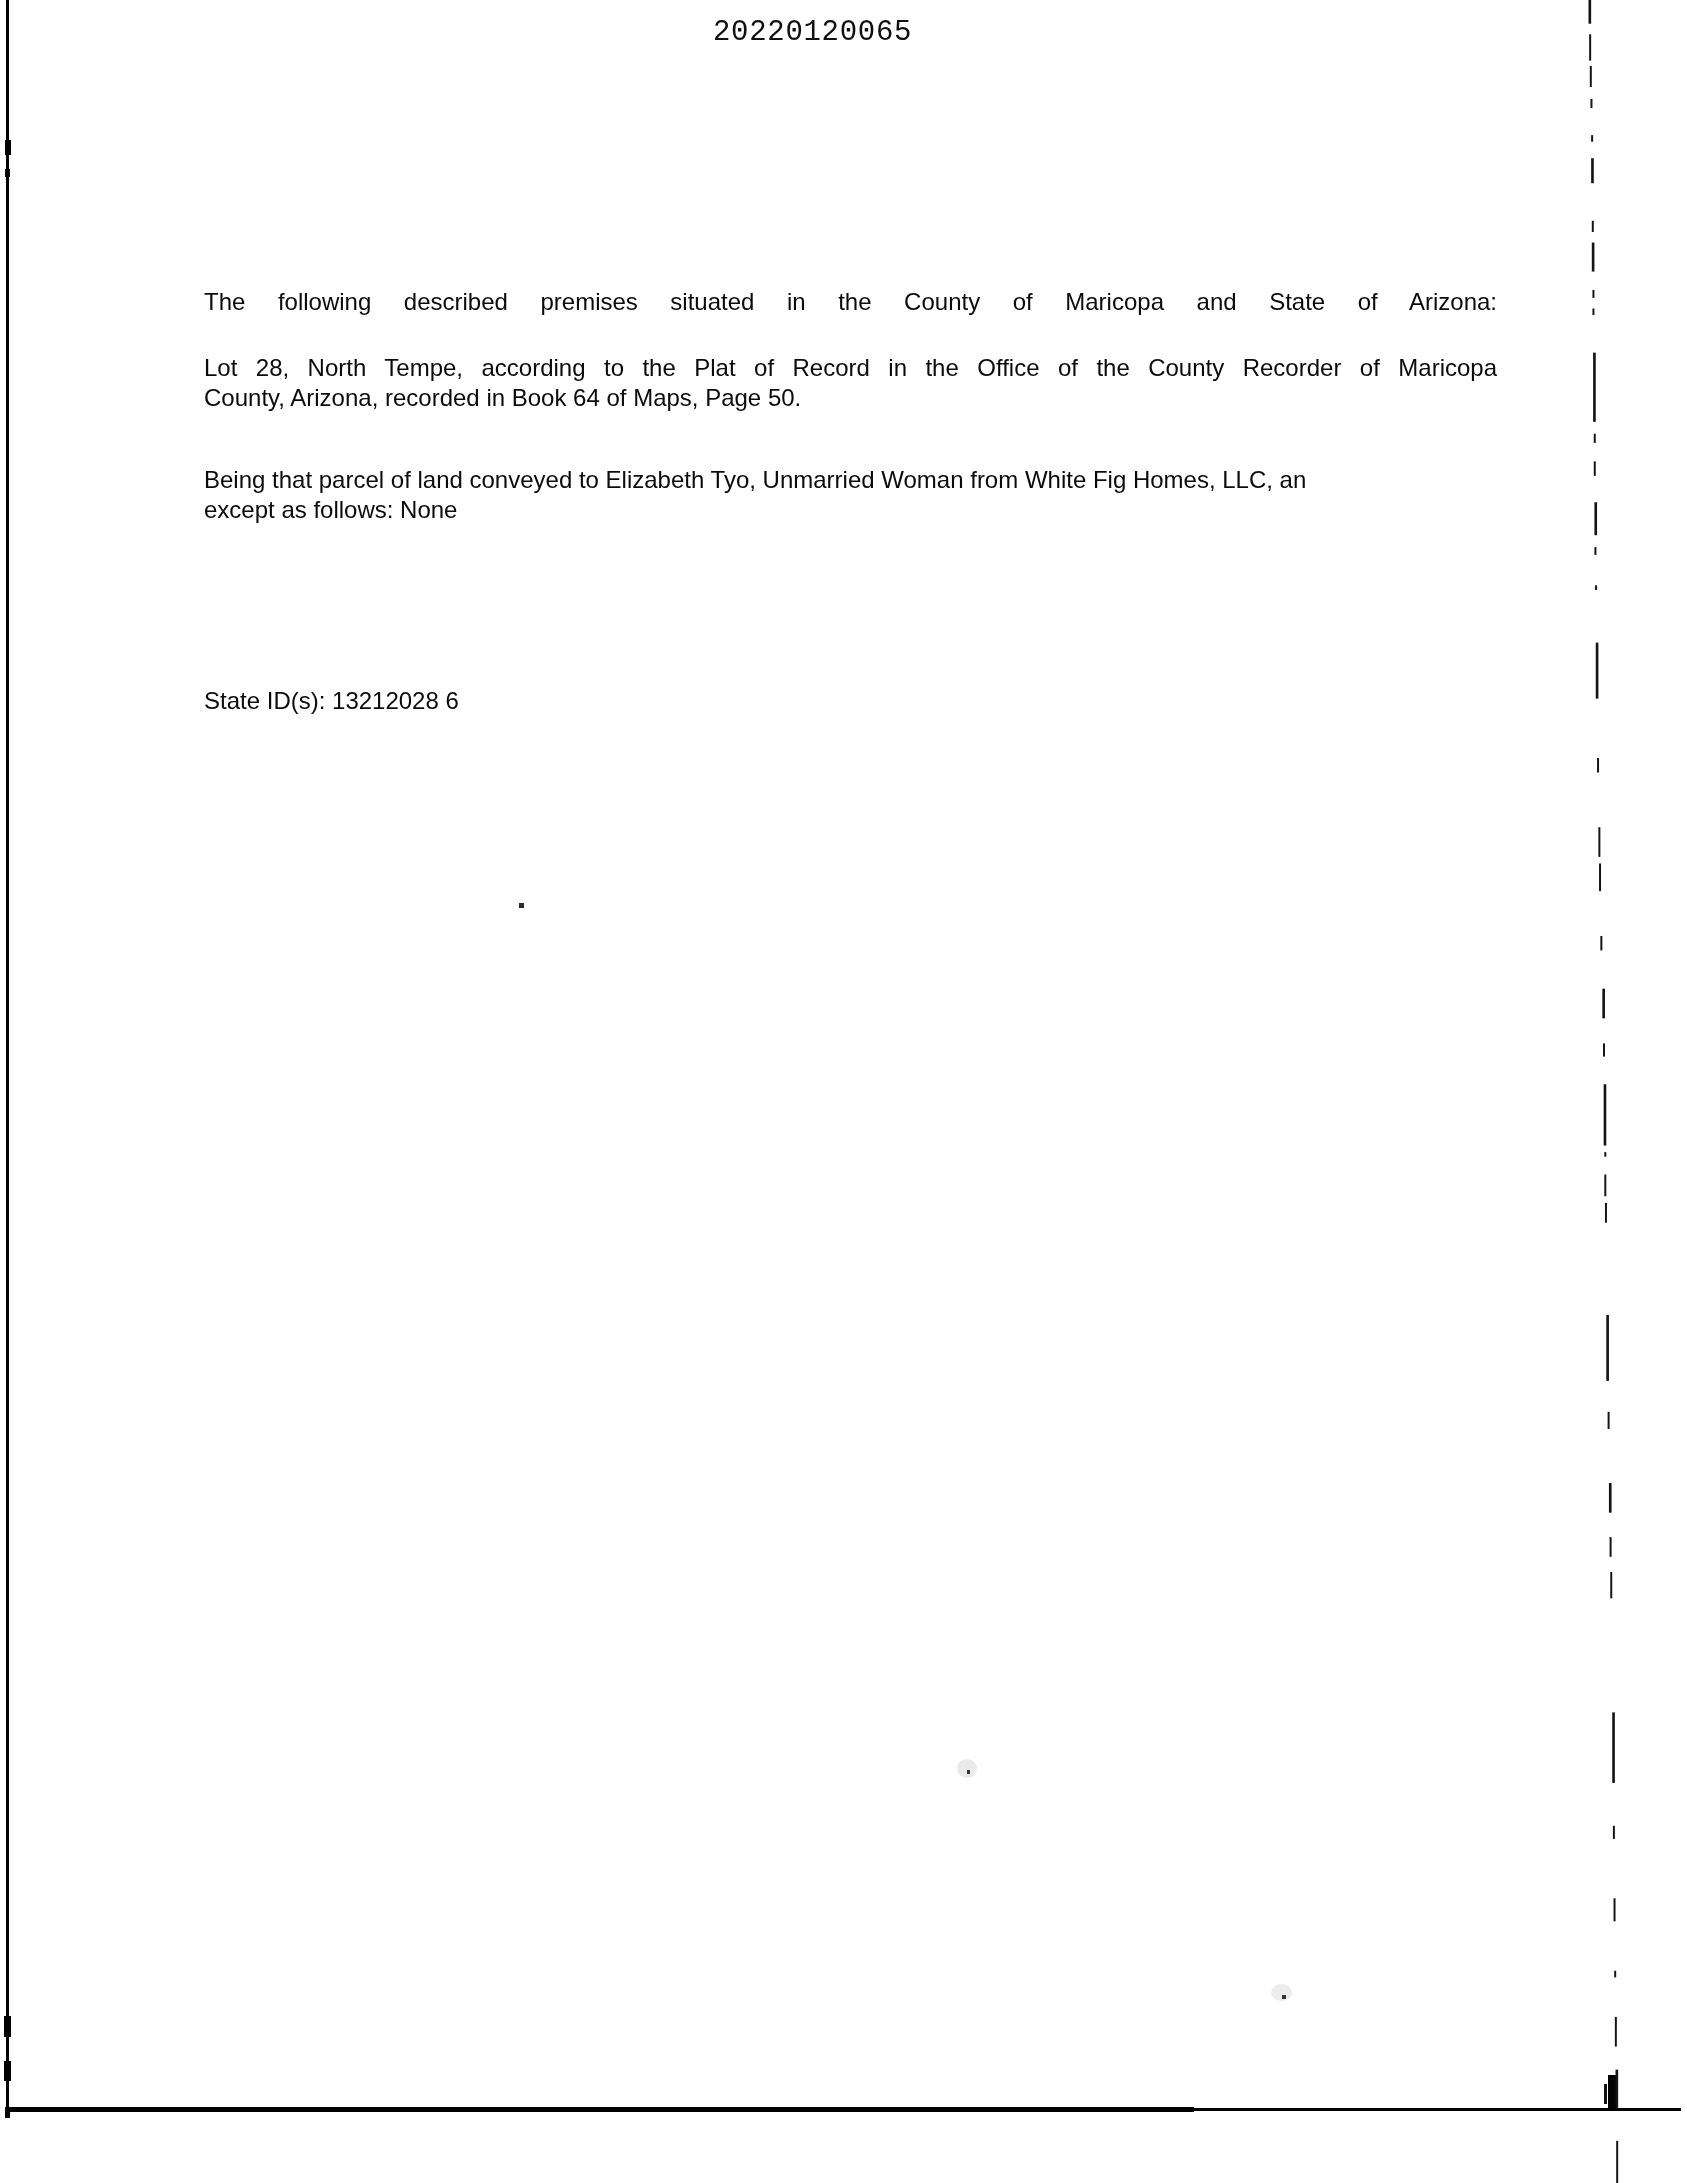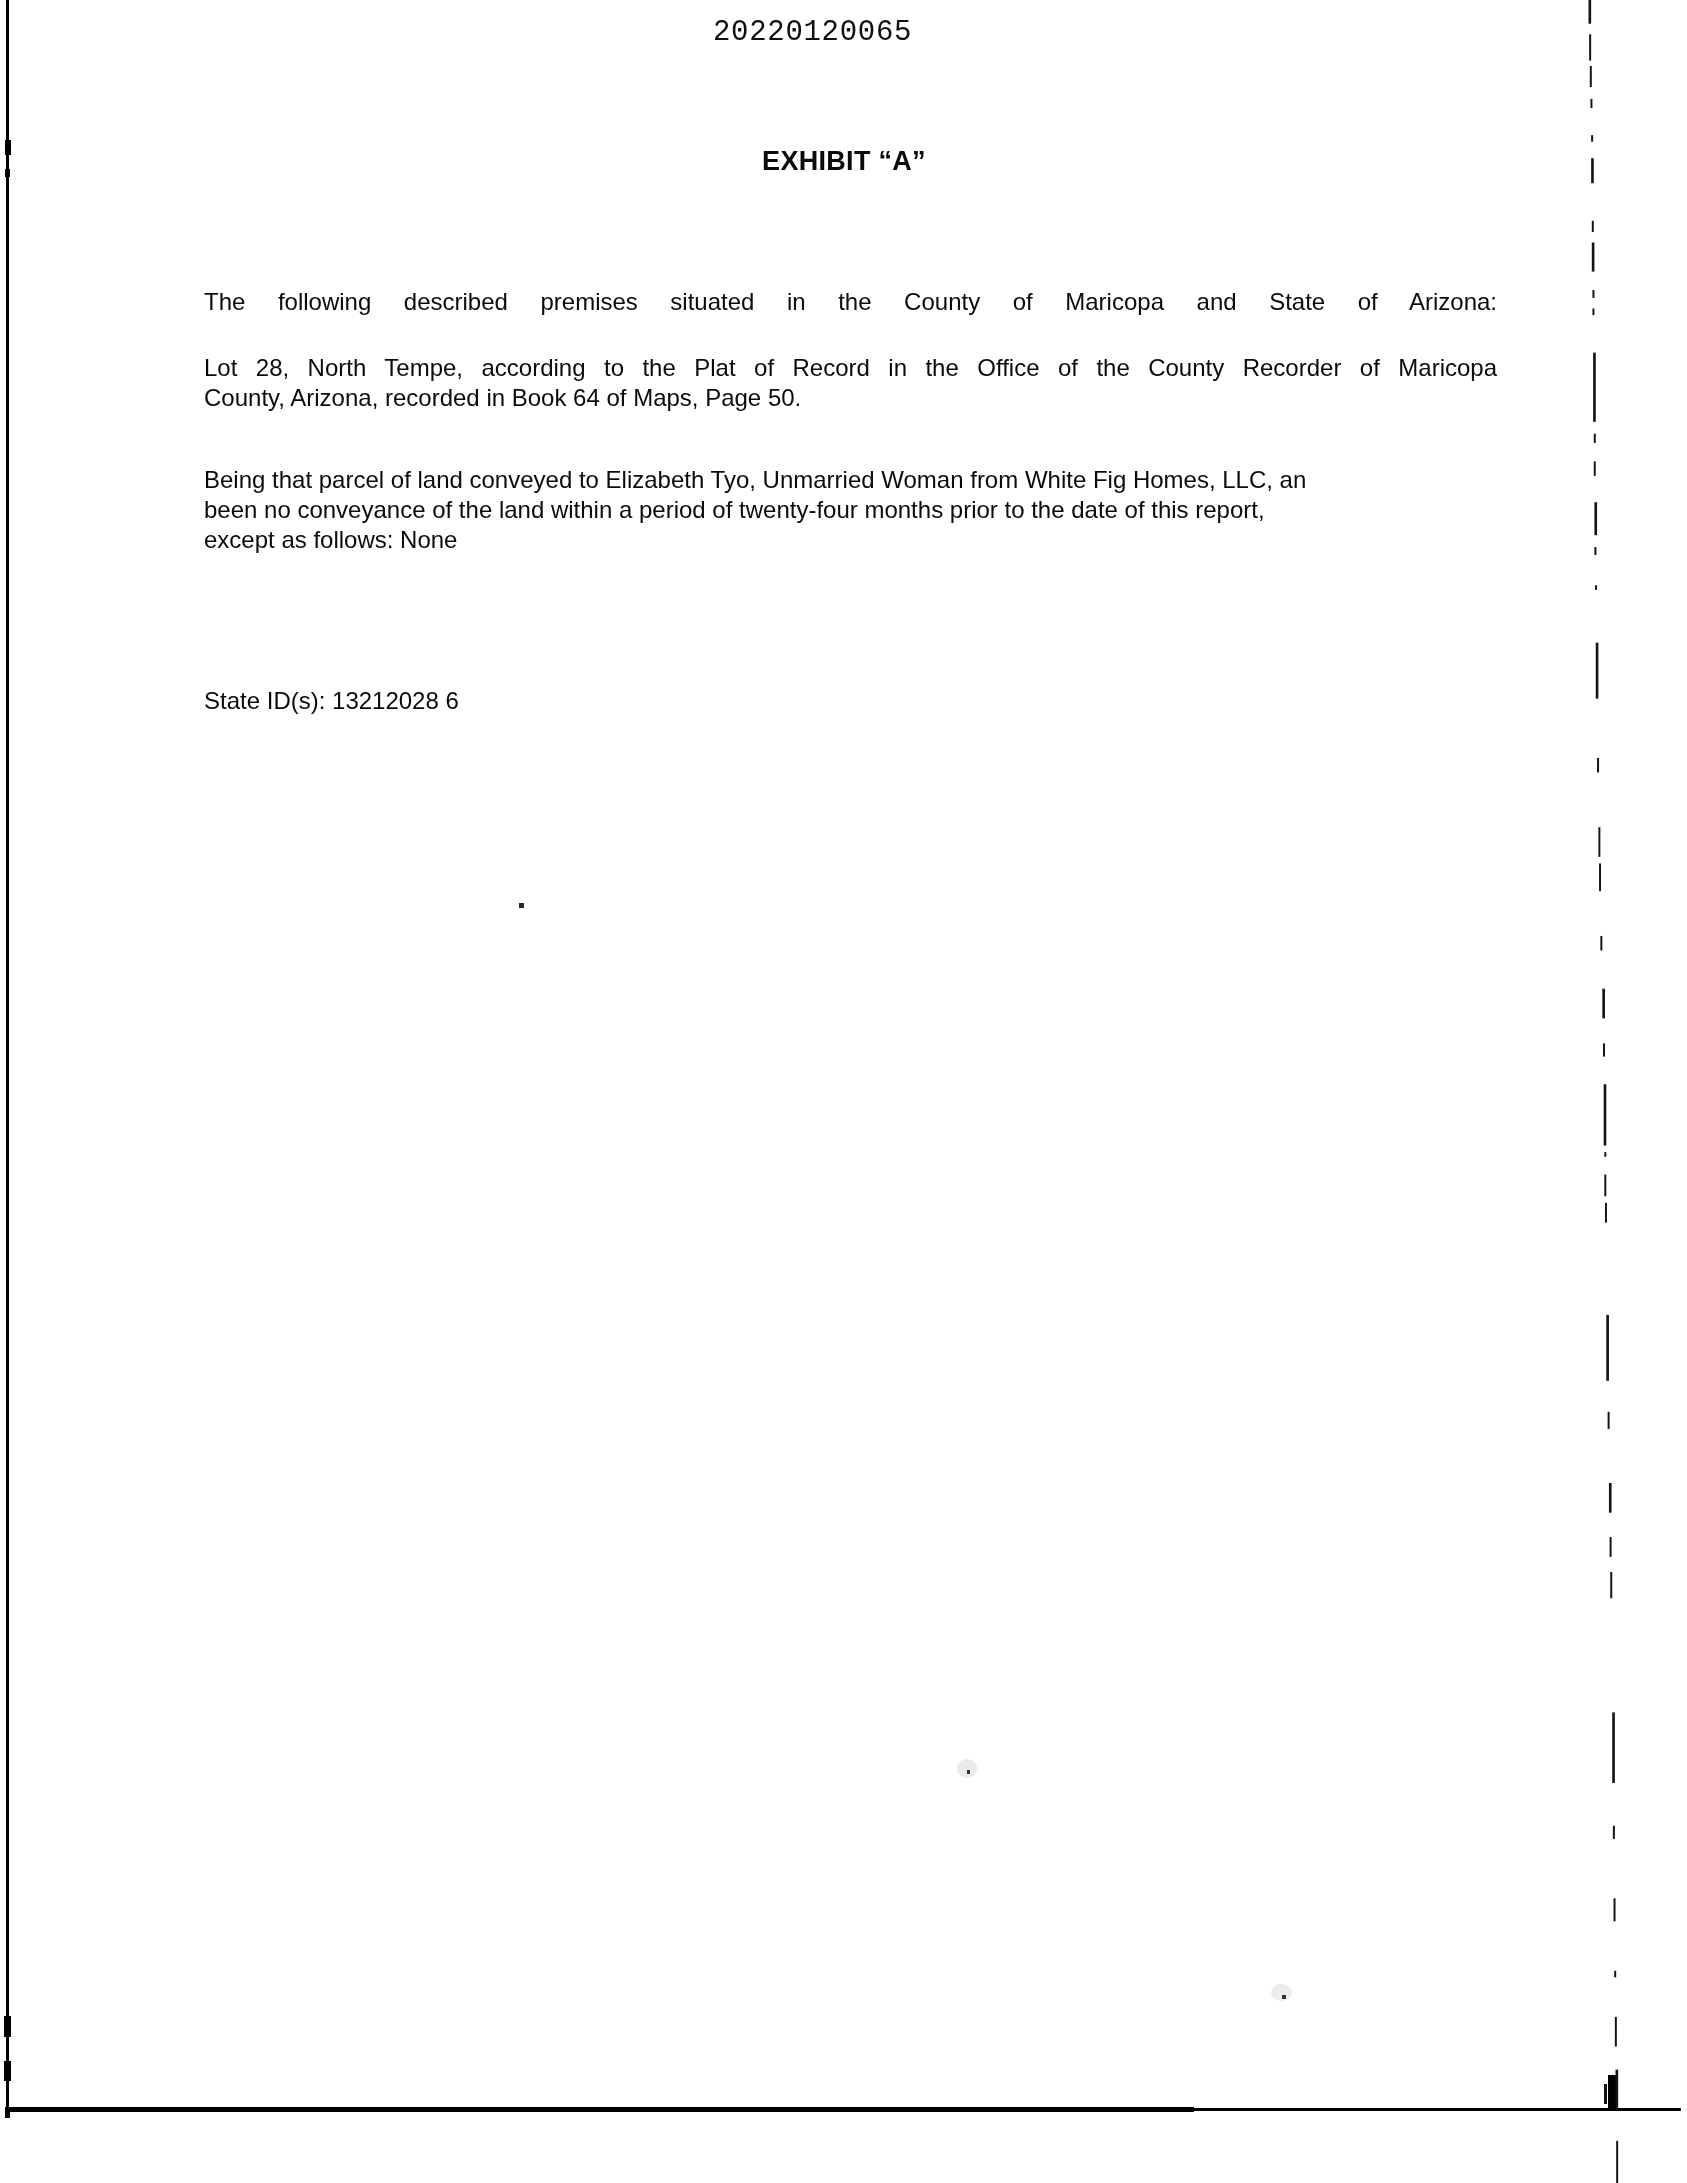--- a/index.html
+++ b/index.html
@@ -133,34 +133,32 @@
   </svg>
 
   <div class="speck-halo halo2"></div>
   <div class="speck-halo halo3"></div>
   <div class="speck speck1"></div>
   <div class="speck speck2"></div>
   <div class="speck speck3"></div>
 
   <div class="doc-number">20220120065</div>
 
-  <div class="exhibit-heading">EXHIBIT “A”</div>
 
   <div class="textblock p1">
     <div class="jline">The following described premises situated in the County of Maricopa and State of Arizona:</div>
   </div>
 
   <div class="textblock p2">
     <div class="jline">Lot 28, North Tempe, according to the Plat of Record in the Office of the County Recorder of Maricopa</div>
     <div class="line">County, Arizona, recorded in Book 64 of Maps, Page 50.</div>
   </div>
 
   <div class="textblock p3">
     <div class="line">Being that parcel of land conveyed to Elizabeth Tyo, Unmarried Woman from White Fig Homes, LLC, an</div>
-    <div class="line">been no conveyance of the land within a period of twenty-four months prior to the date of this report,</div>
     <div class="line">except as follows: None</div>
   </div>
 
   <div class="textblock parcel">
     <div class="line">
       <span>State ID(s):</span>
       <span> </span>
       <span>13212028 6</span>
     </div>
   </div>

